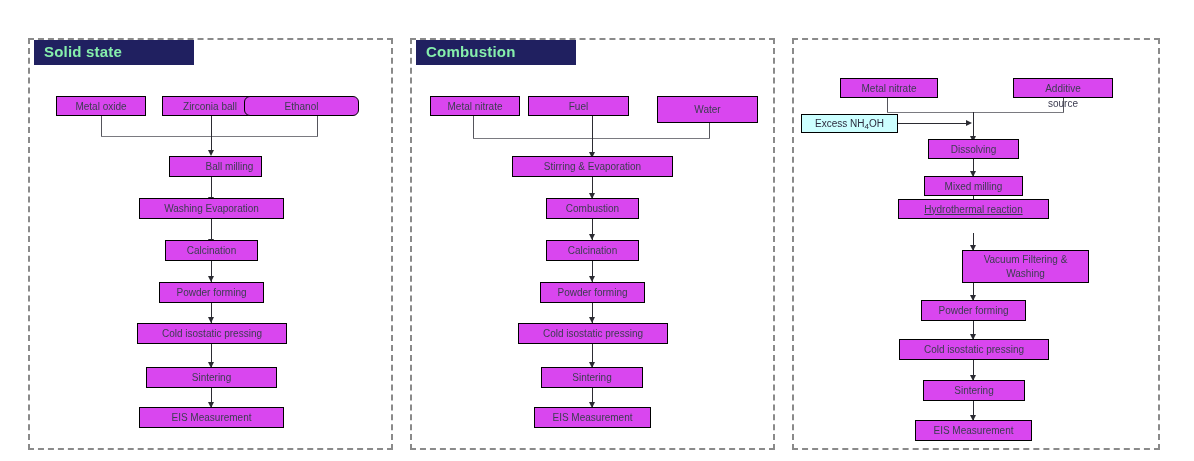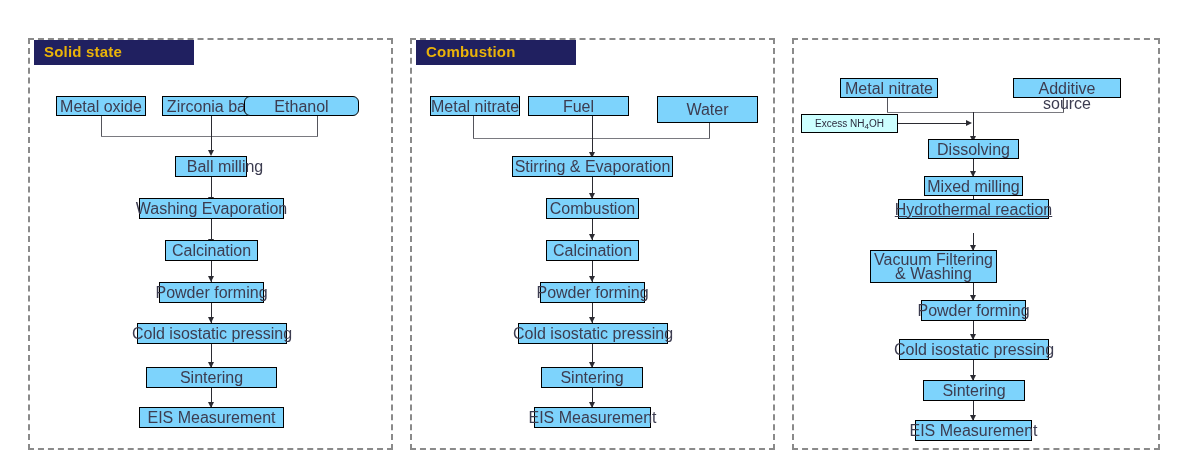--- a/index.html
+++ b/index.html
@@ -25,39 +25,39 @@
   
   .panel {
     position: absolute;
     border: 2px dashed #8a8a8a;
     background: #ffffff;
     box-sizing: border-box;
   }
   .panel-title {
     position: absolute;
     background: #202060;
-    color: #eab308;
+    color: #86efac;
     font-weight: bold;
     font-size: 15px;
     line-height: 24px;
     height: 25px;
     padding-left: 10px;
     letter-spacing: 0.2px;
     white-space: nowrap;
     box-sizing: border-box;
     overflow: hidden;
   }
 
   
   .node {
     position: absolute;
     border: 1px solid #000000;
-    background: #7dd3fc;
+    background: #d946ef;
     color: #3c3c50;
-    font-size: 16px;
+    font-size: 10px;
     line-height: 13px;
     display: flex;
     align-items: center;
     justify-content: center;
     text-align: center;
     box-sizing: border-box;
     white-space: nowrap;
     z-index: 3;
   }
   .node.multiline {
@@ -128,21 +128,21 @@
   <div class="node" style="left:56px; top:96px; width:90px; height:20px;">Metal oxide</div>
   <div class="node" style="left:162px; top:96px; width:96px; height:20px;">Zirconia ball</div>
   <div class="node" style="left:244px; top:96px; width:115px; height:20px;border-radius:6px;">Ethanol</div>
 
   <div class="vline" style="left:101px; top:116px; height:20px;"></div>
   <div class="vline" style="left:317px; top:116px; height:20px;"></div>
   <div class="hline" style="left:101px; top:136px; width:217px;"></div>
   <div class="vline dark" style="left:211px; top:116px; height:36px;"></div>
   <div class="arrowhead" style="left:208px; top:150px;"></div>
 
-  <div class="node" style="left:175px; top:156px; width:72px; height:21px;padding-left:28px;">Ball milling</div>
+  <div class="node" style="left:169px; top:156px; width:93px; height:21px;padding-left:28px;">Ball milling</div>
   <div class="vline dark" style="left:211px; top:177px; height:26px;"></div>
   <div class="arrowhead" style="left:208px; top:197px;"></div>
 
   <div class="node" style="left:139px; top:198px; width:145px; height:21px;">Washing Evaporation</div>
   <div class="vline dark" style="left:211px; top:219px; height:26px;"></div>
   <div class="arrowhead" style="left:208px; top:239px;"></div>
 
   <div class="node" style="left:165px; top:240px; width:93px; height:21px;">Calcination</div>
   <div class="vline dark" style="left:211px; top:261px; height:21px;"></div>
   <div class="arrowhead" style="left:208px; top:276px;"></div>
@@ -196,21 +196,21 @@
 
   <div class="node" style="left:541px; top:367px; width:102px; height:21px;">Sintering</div>
   <div class="vline dark" style="left:592px; top:388px; height:20px;"></div>
   <div class="arrowhead" style="left:589px; top:402px;"></div>
 
   <div class="node" style="left:534px; top:407px; width:117px; height:21px;">EIS Measurement</div>
 
   <div class="panel" style="left:792px; top:38px; width:368px; height:412px;"></div>
 
   <div class="node" style="left:840px; top:78px; width:98px; height:20px;">Metal nitrate</div>
-  <div class="node overflow-text" style="left:1013px; top:78px; width:108px; height:20px; text-align:center;">
+  <div class="node overflow-text" style="left:1013px; top:78px; width:100px; height:20px; text-align:center;">
     <span>Additive</span><br>
     <span>source</span>
   </div>
 
   <div class="node cyan" style="left:801px; top:114px; width:97px; height:19px;">
     <span><span>Excess NH</span><sub>4</sub><span>OH</span></span>
   </div>
 
   <div class="vline" style="left:887px; top:98px; height:14px;"></div>
   <div class="vline" style="left:1063px; top:98px; height:14px;"></div>
@@ -226,21 +226,21 @@
   <div class="arrowhead" style="left:970px; top:171px;"></div>
 
   <div class="node" style="left:924px; top:176px; width:99px; height:20px;">Mixed milling</div>
   <div class="vline dark" style="left:973px; top:196px; height:17px;"></div>
   <div class="arrowhead" style="left:970px; top:208px;"></div>
 
   <div class="node" style="left:898px; top:199px; width:151px; height:20px;text-decoration:underline;">Hydrothermal reaction</div>
   <div class="vline dark" style="left:973px; top:233px; height:17px;"></div>
   <div class="arrowhead" style="left:970px; top:245px;"></div>
 
-  <div class="node multiline" style="left:870px; top:250px; width:127px; height:33px;">Vacuum Filtering &amp; Washing</div>
+  <div class="node multiline" style="left:962px; top:250px; width:127px; height:33px;">Vacuum Filtering &amp; Washing</div>
   <div class="vline dark" style="left:973px; top:283px; height:17px;"></div>
   <div class="arrowhead" style="left:970px; top:295px;"></div>
 
   <div class="node" style="left:921px; top:300px; width:105px; height:21px;">Powder forming</div>
   <div class="vline dark" style="left:973px; top:321px; height:18px;"></div>
   <div class="arrowhead" style="left:970px; top:334px;"></div>
 
   <div class="node" style="left:899px; top:339px; width:150px; height:21px;">Cold isostatic pressing</div>
   <div class="vline dark" style="left:973px; top:360px; height:20px;"></div>
   <div class="arrowhead" style="left:970px; top:375px;"></div>

